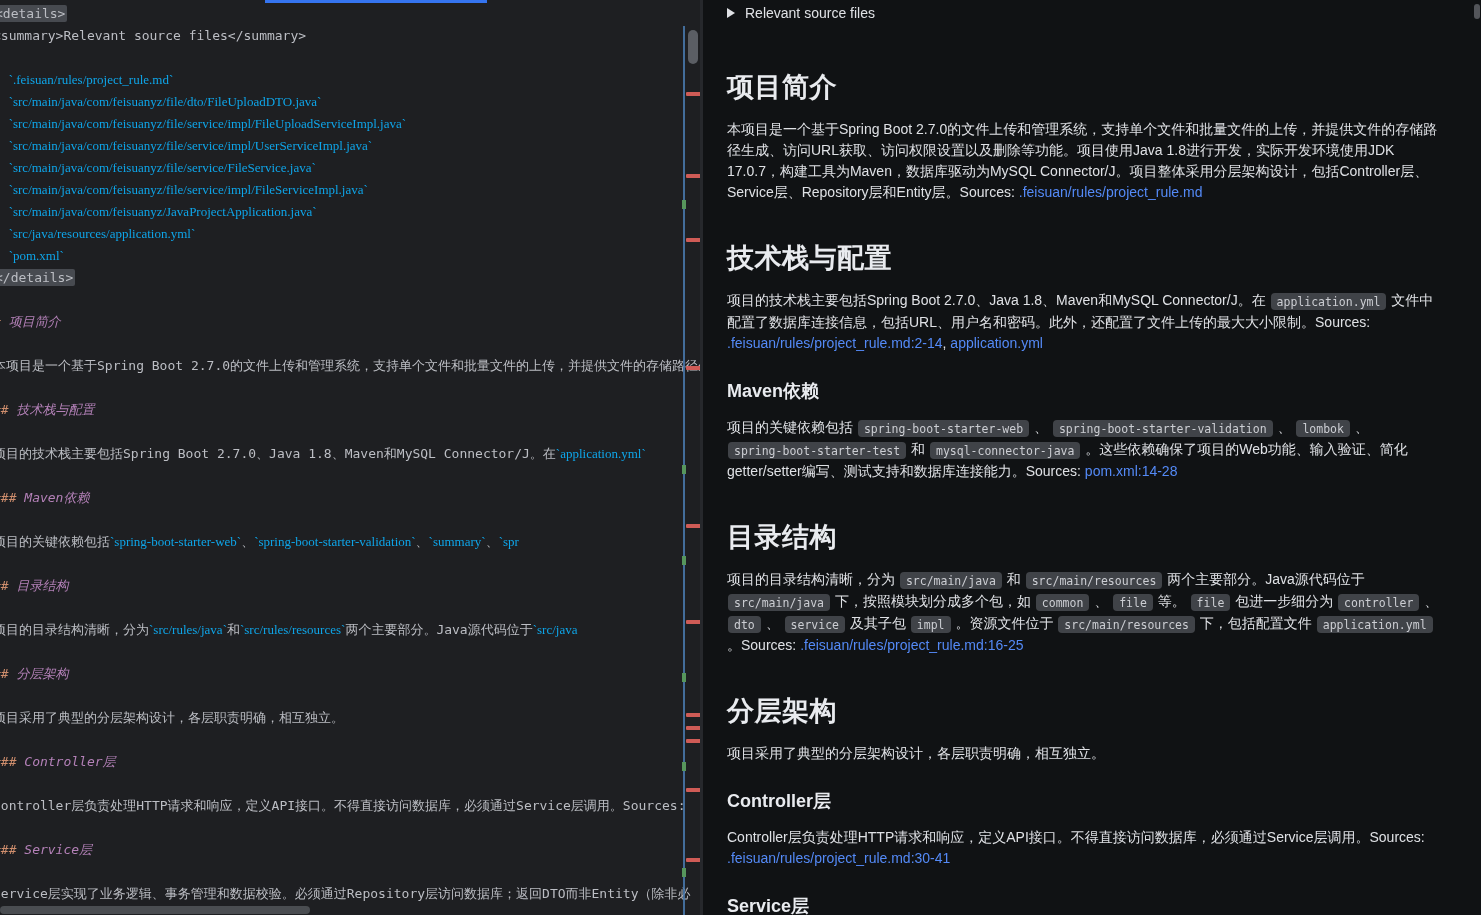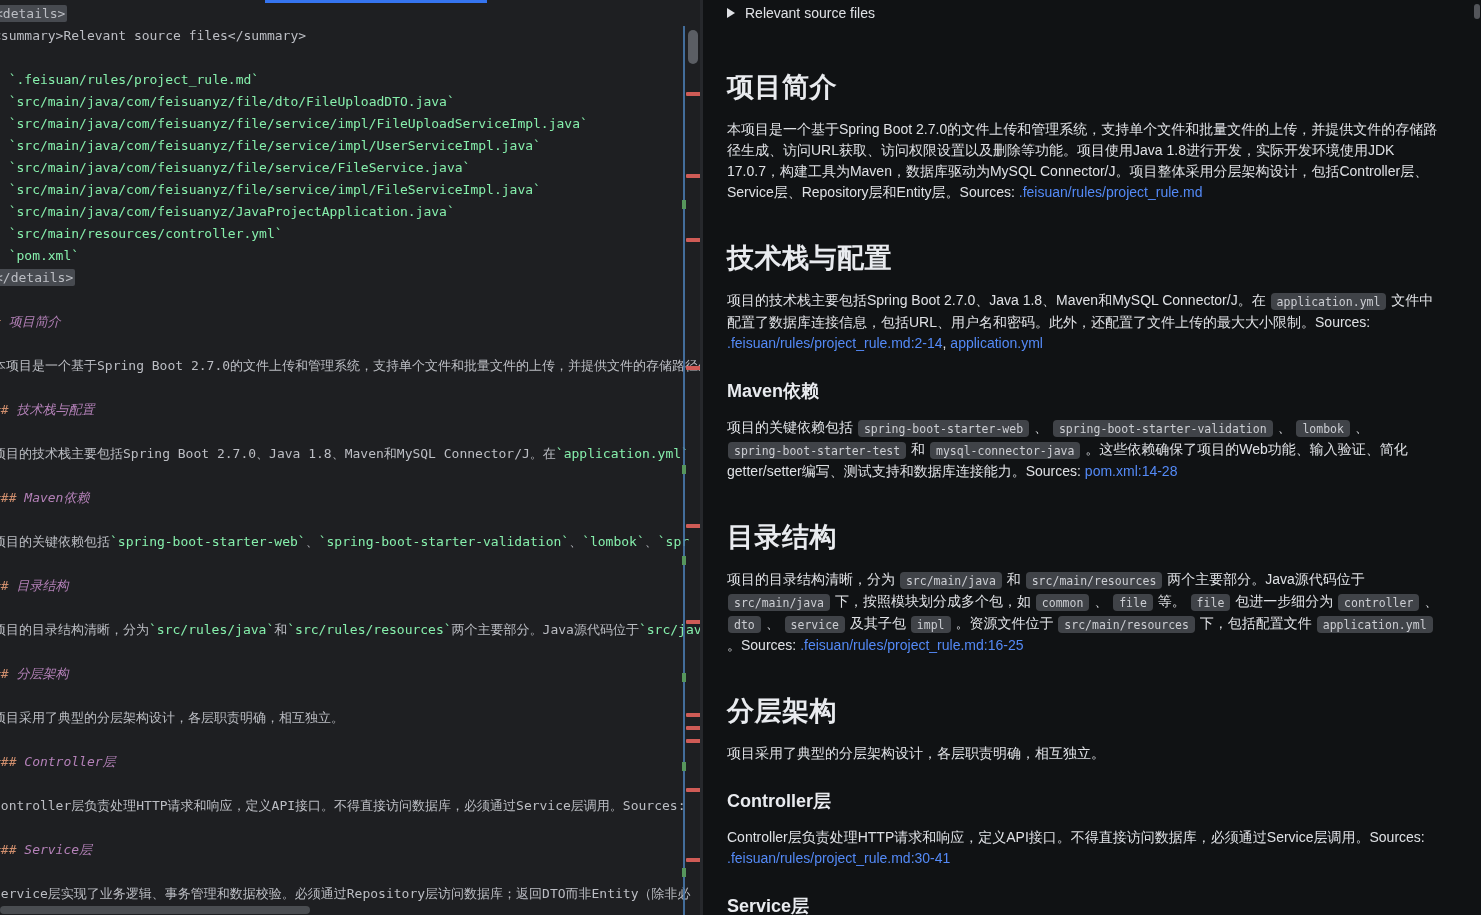--- a/index.html
+++ b/index.html
@@ -8,21 +8,21 @@
 
   
   #editor-pane{position:absolute;left:0;top:0;width:703px;height:915px;
     background:#1e1f22;overflow:hidden;}
   #code-content{position:absolute;left:-7px;top:3px;width:900px;}
   .cl{height:22px;line-height:22px;white-space:pre;
       font-family:"DejaVu Sans Mono","Liberation Mono",monospace;font-size:13px;}
   .pl{color:#bcbec4;}
   .tg{color:#bcbec4;}
   .hl{background:#474a50;border-radius:2px;padding:1px 2px;}
-  .cd{color:#86efac;}
+  .cd{color:#0ea5e9;font-family:Liberation Serif, serif;}
   .hm{color:#cf8e6d;font-style:italic;}
   .hd{color:#b481b8;font-style:italic;}
 
   #progress-bar{position:absolute;left:265px;top:0;width:222px;height:3px;background:#3574f0;}
 
   #guide-line{position:absolute;left:683px;top:26px;width:2px;height:889px;background:#4a7bb0;opacity:.85;}
   #editor-vscroll{position:absolute;left:688px;top:30px;width:10px;height:34px;
     background:#5b5e64;border-radius:5px;}
   .mark-red{position:absolute;left:686px;width:15px;height:4px;background:#cf5b56;border-radius:1px;}
   .mark-green{position:absolute;left:682px;width:4px;height:9px;background:#57965c;}
@@ -59,35 +59,35 @@
         <div class="cl"><span class="tg hl">&lt;details&gt;</span></div>
         <div class="cl"><span class="tg">&lt;summary&gt;</span><span class="pl">Relevant source files</span><span class="tg">&lt;/summary&gt;</span></div>
         <div class="cl"></div>
         <div class="cl"><span class="pl">- </span><span class="cd">`.feisuan/rules/project_rule.md`</span></div>
         <div class="cl"><span class="pl">- </span><span class="cd">`src/main/java/com/feisuanyz/file/dto/FileUploadDTO.java`</span></div>
         <div class="cl"><span class="pl">- </span><span class="cd">`src/main/java/com/feisuanyz/file/service/impl/FileUploadServiceImpl.java`</span></div>
         <div class="cl"><span class="pl">- </span><span class="cd">`src/main/java/com/feisuanyz/file/service/impl/UserServiceImpl.java`</span></div>
         <div class="cl"><span class="pl">- </span><span class="cd">`src/main/java/com/feisuanyz/file/service/FileService.java`</span></div>
         <div class="cl"><span class="pl">- </span><span class="cd">`src/main/java/com/feisuanyz/file/service/impl/FileServiceImpl.java`</span></div>
         <div class="cl"><span class="pl">- </span><span class="cd">`src/main/java/com/feisuanyz/JavaProjectApplication.java`</span></div>
-        <div class="cl"><span class="pl">- </span><span class="cd">`src/main/resources/controller.yml`</span></div>
+        <div class="cl"><span class="pl">- </span><span class="cd">`src/java/resources/application.yml`</span></div>
         <div class="cl"><span class="pl">- </span><span class="cd">`pom.xml`</span></div>
         <div class="cl"><span class="tg hl">&lt;/details&gt;</span></div>
         <div class="cl"></div>
         <div class="cl"><span class="hm"># </span><span class="hd">项目简介</span></div>
         <div class="cl"></div>
         <div class="cl"><span class="pl">本项目是一个基于Spring Boot 2.7.0的文件上传和管理系统，支持单个文件和批量文件的上传，并提供文件的存储路径生</span></div>
         <div class="cl"></div>
         <div class="cl"><span class="hm">## </span><span class="hd">技术栈与配置</span></div>
         <div class="cl"></div>
         <div class="cl"><span class="pl">项目的技术栈主要包括Spring Boot 2.7.0、Java 1.8、Maven和MySQL Connector/J。在</span><span class="cd">`application.yml`</span></div>
         <div class="cl"></div>
         <div class="cl"><span class="hm">### </span><span class="hd">Maven依赖</span></div>
         <div class="cl"></div>
-        <div class="cl"><span class="pl">项目的关键依赖包括</span><span class="cd">`spring-boot-starter-web`</span><span class="pl">、</span><span class="cd">`spring-boot-starter-validation`</span><span class="pl">、</span><span class="cd">`lombok`</span><span class="pl">、</span><span class="cd">`spr</span></div>
+        <div class="cl"><span class="pl">项目的关键依赖包括</span><span class="cd">`spring-boot-starter-web`</span><span class="pl">、</span><span class="cd">`spring-boot-starter-validation`</span><span class="pl">、</span><span class="cd">`summary`</span><span class="pl">、</span><span class="cd">`spr</span></div>
         <div class="cl"></div>
         <div class="cl"><span class="hm">## </span><span class="hd">目录结构</span></div>
         <div class="cl"></div>
         <div class="cl"><span class="pl">项目的目录结构清晰，分为</span><span class="cd">`src/rules/java`</span><span class="pl">和</span><span class="cd">`src/rules/resources`</span><span class="pl">两个主要部分。Java源代码位于</span><span class="cd">`src/java</span></div>
         <div class="cl"></div>
         <div class="cl"><span class="hm">## </span><span class="hd">分层架构</span></div>
         <div class="cl"></div>
         <div class="cl"><span class="pl">项目采用了典型的分层架构设计，各层职责明确，相互独立。</span></div>
         <div class="cl"></div>
         <div class="cl"><span class="hm">### </span><span class="hd">Controller层</span></div>

